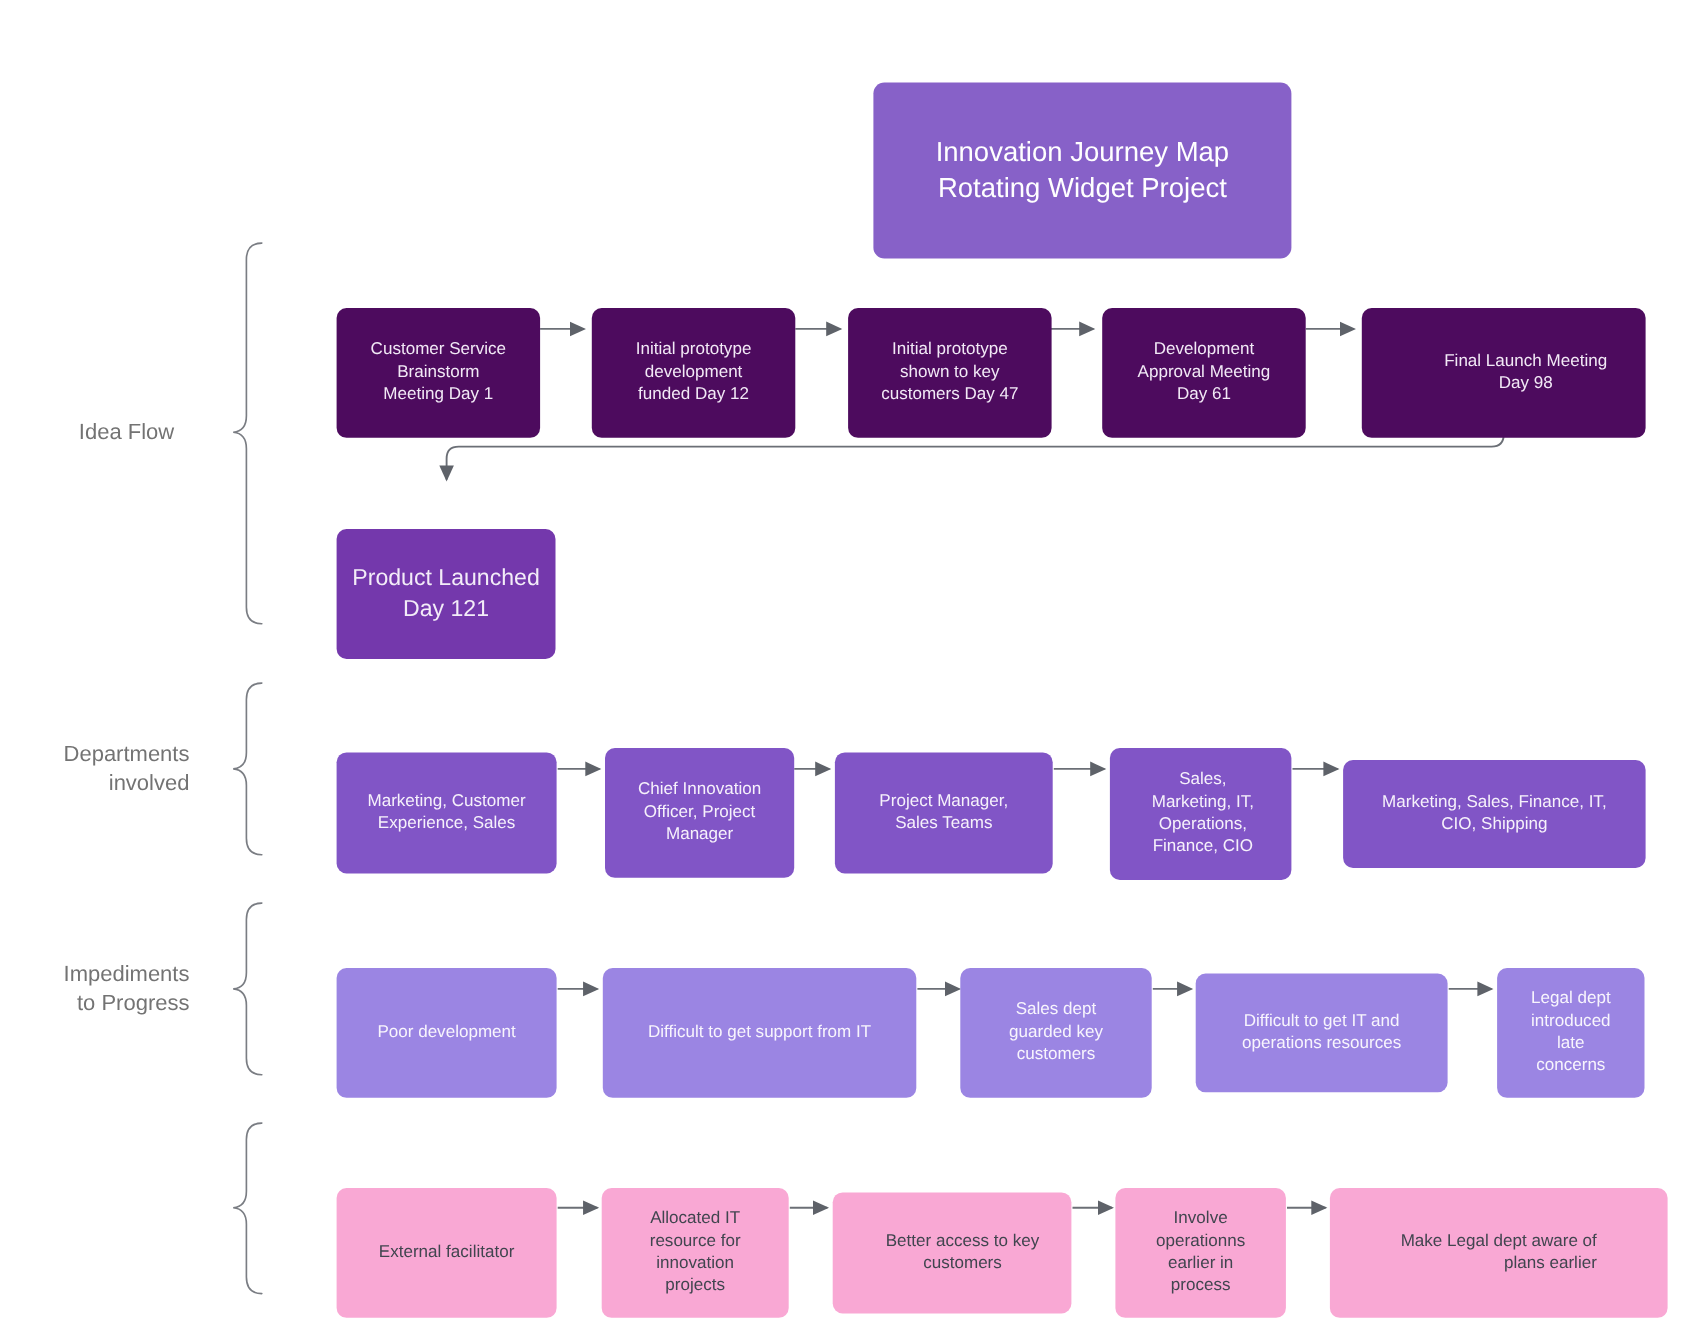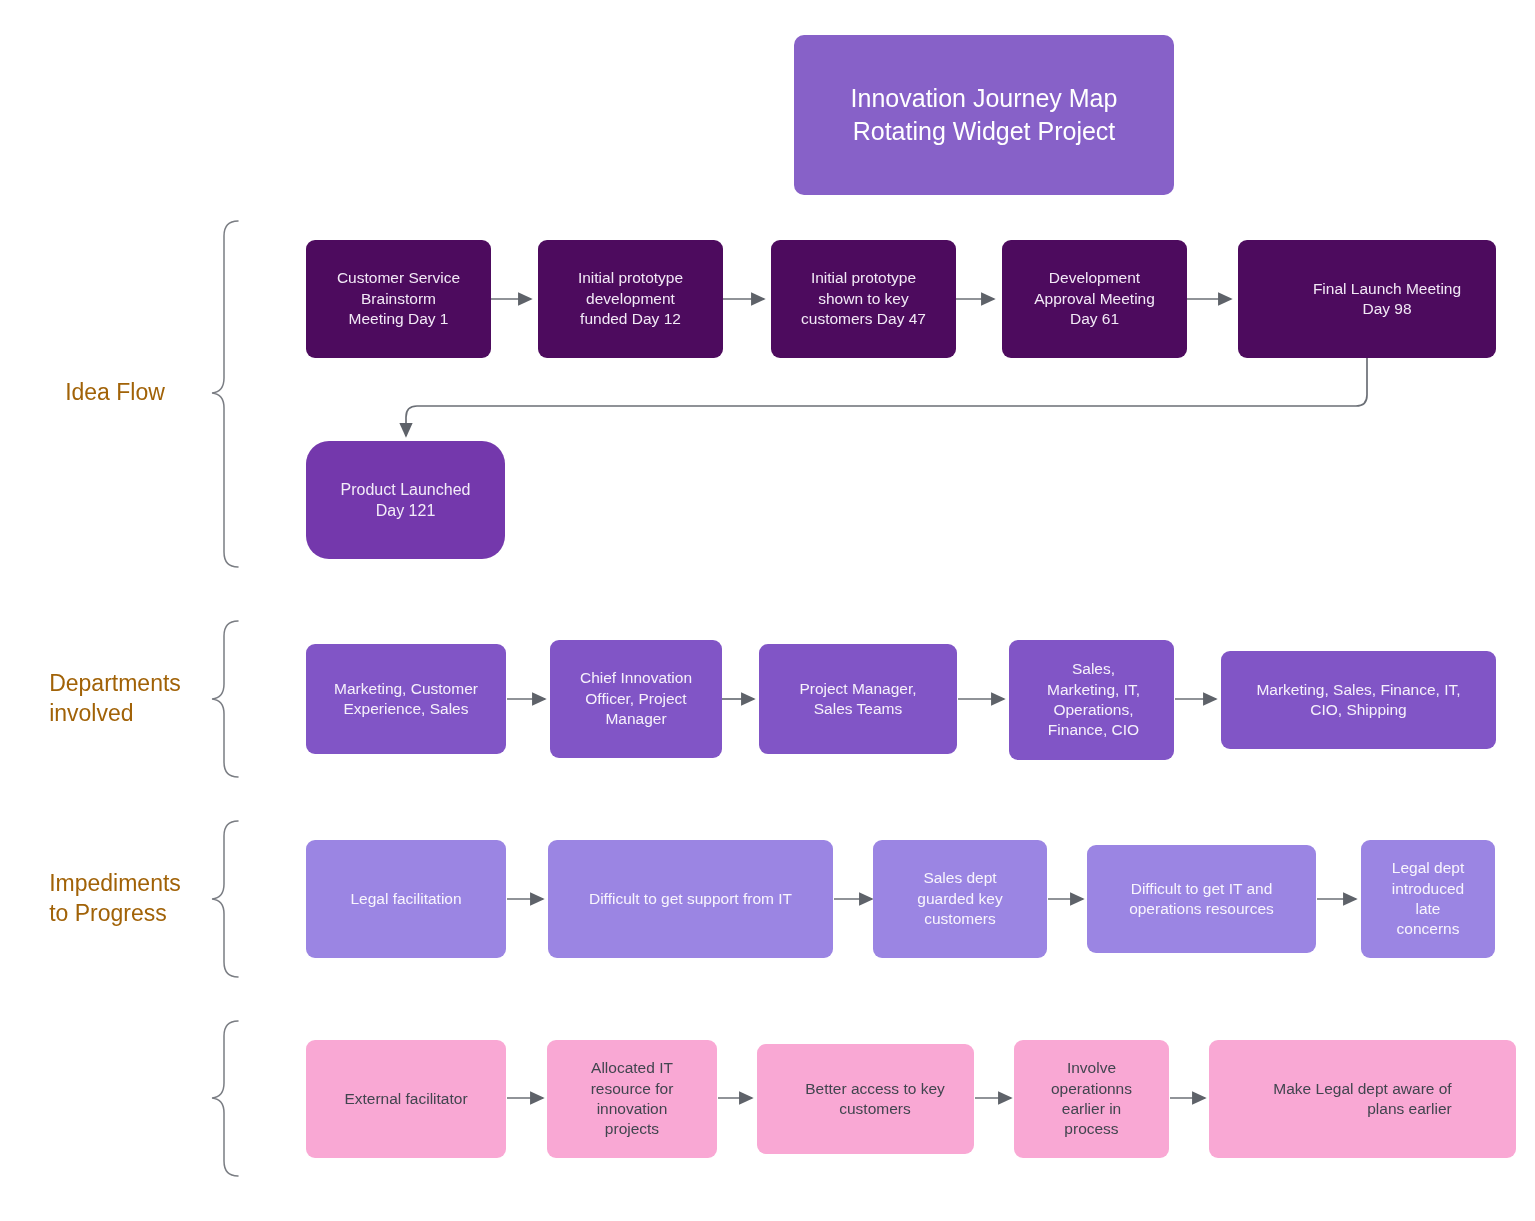--- a/index.html
+++ b/index.html
@@ -20,59 +20,59 @@
     box-sizing: border-box;
     border-radius: 9px;
     display: flex;
     align-items: center;
     justify-content: center;
     text-align: center;
     line-height: 1.32;
     padding: 4px 8px;
     white-space: pre-line;
     overflow: hidden;
+    margin-top: 40px;
   }
   .title-node {
     background: #8761c8;
     color: #ffffff;
     font-size: 25px;
     border-radius: 10px;
   }
   .dark-node {
     background: #4d0b5e;
     color: #f2e9f6;
     font-size: 15.5px;
   }
   .mid-node {
     background: #7438ac;
     color: #f3ecf8;
-    font-size: 16px;
-    border-radius: 23px;
+    font-size: 21px;
   }
   .dept-node {
     background: #8155c6;
     color: #f6f1fb;
     font-size: 15.5px;
   }
   .imped-node {
     background: #9b85e3;
     color: #f8f5fd;
     font-size: 15.5px;
   }
   .sugg-node {
     background: #f9a8d4;
     color: #41454f;
     font-size: 15.5px;
   }
   .row-label {
     position: absolute;
-    color: #a16207;
-    font-size: 23px;
+    color: #737373;
+    font-size: 20px;
     line-height: 1.3;
-    text-align: left;
+    text-align: right;
     white-space: pre-line;
     display: flex;
     align-items: center;
     justify-content: center;
   }
   .svg-layer {
     position: absolute;
     left: 0;
     top: 0;
     width: 1535px;
@@ -165,21 +165,21 @@
   <div class="node dept-node" style="left:1009px; top:640px; width:165px; height:120px;padding-left:12px;">Sales,
 Marketing, IT,
 Operations,
 Finance, CIO</div>
   <div class="node dept-node" style="left:1221px; top:651px; width:275px; height:98px;">Marketing, Sales, Finance, IT,
 CIO, Shipping</div>
 
   <div class="row-label" style="left:20px; top:856px; width:190px; height:86px;">Impediments
 to Progress</div>
 
-  <div class="node imped-node" style="left:306px; top:840px; width:200px; height:118px;">Legal facilitation</div>
+  <div class="node imped-node" style="left:306px; top:840px; width:200px; height:118px;">Poor development</div>
   <div class="node imped-node" style="left:548px; top:840px; width:285px; height:118px;">Difficult to get support from IT</div>
   <div class="node imped-node" style="left:873px; top:840px; width:174px; height:118px;">Sales dept
 guarded key
 customers</div>
   <div class="node imped-node" style="left:1087px; top:845px; width:229px; height:108px;">Difficult to get IT and
 operations resources</div>
   <div class="node imped-node" style="left:1361px; top:840px; width:134px; height:118px;">Legal dept
 introduced
 late
 concerns</div>

